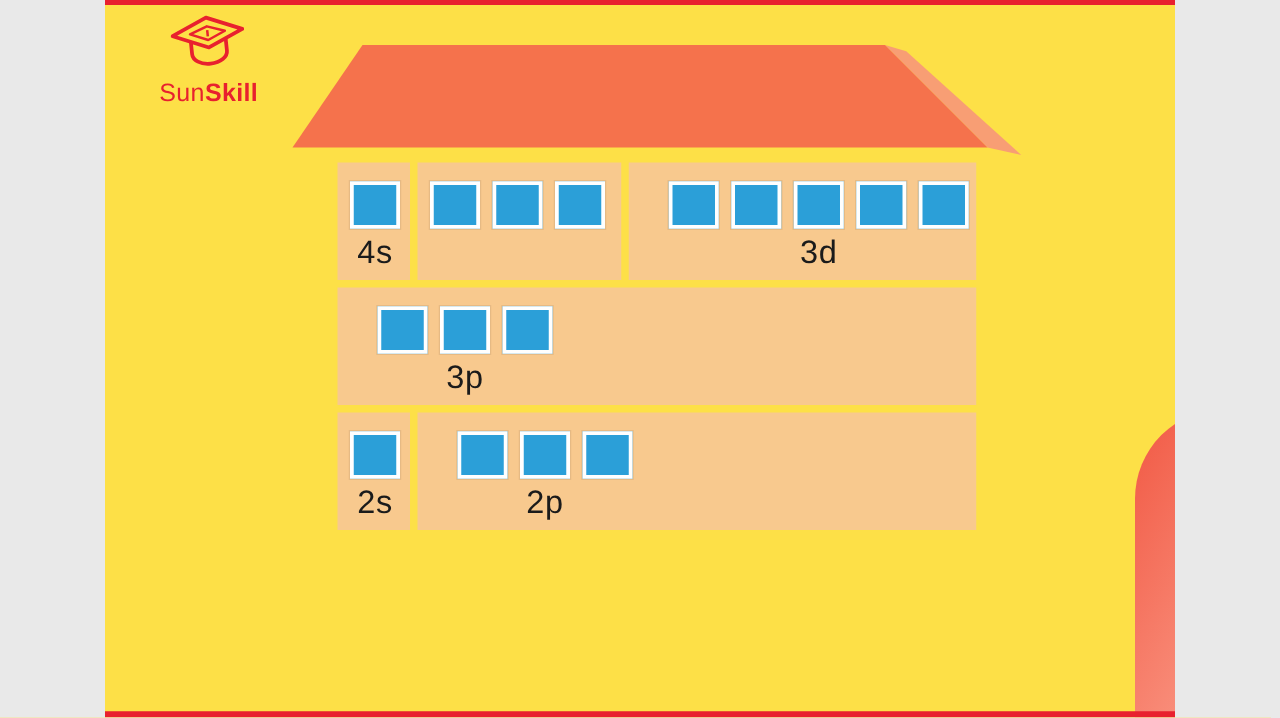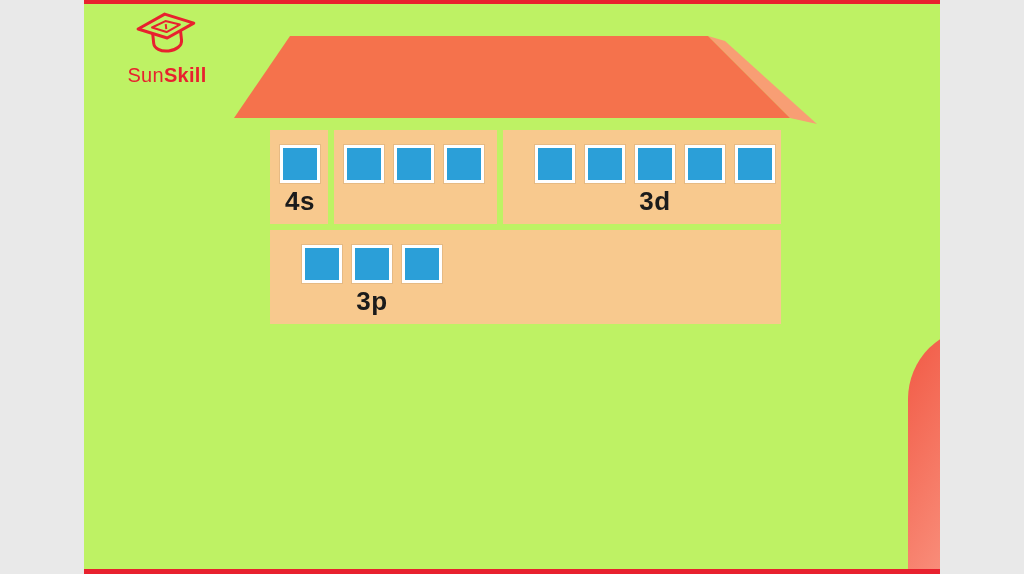--- a/index.html
+++ b/index.html
@@ -1,18 +1,18 @@
 <!DOCTYPE html>
 <html style="--red: #E8212E; --roof: #F5724C; --roof-accent: #F89E74; --floor: #F8C98E; --box: #2B9FD8; --box-border: #FFFFFF; --label: #1B1B1B;"><head>
 <meta charset="utf-8">
 <style>
   html,body { margin:0; padding:0; background:#e9e9e9; }
   .stage {
     position:relative; width:856px; height:574px; margin:0 auto;
-    background:#bef264; overflow:hidden;
+    background:#fde047; overflow:hidden;
     font-family:"Liberation Sans", sans-serif;
   }
   .edge-line { position:absolute; left:0; width:100%; background:var(--red); }
   .edge-line.top { top:0; height:4px; }
   .edge-line.bottom { bottom:0; height:5px; }
 
   
   .logo { position:absolute; left:28px; top:10px; width:110px; text-align:center; }
   .logo svg { display:block; margin:0 auto; transform:rotate(-6deg); }
   .brand { font-size:20px; color:var(--red); letter-spacing:0.3px; margin-top:2px; }
@@ -39,21 +39,21 @@
   .section.grow { flex:1;padding-left:32px; }
   .group { display:inline-block; }
   .boxes { display:flex; gap:10px; }
   .box {
     width:40px; height:38px; box-sizing:border-box;
     background:var(--box); border:3px solid var(--box-border);
     box-shadow:0 0 0 1px rgba(0,0,0,0.07);
   }
   .label {
     margin-top:3px; text-align:center;
-    font-size:26px; font-weight:700; color:var(--label);
+    font-size:26px; font-weight:400; color:var(--label);
     letter-spacing:0.5px;
   }
 
   
   .blob {
     position:absolute; left:824px; top:327px; width:200px; height:247px;
     border-top-left-radius:72px;
     background:linear-gradient(120deg, #F15843 0%, #FB9C89 65%, #F98D77 100%);
   }
 </style>
@@ -99,19 +99,29 @@
               <div class="box"></div>
             </div><div class="label">3d</div></div></div>
       </div>
       <div class="floor">
         <div class="section grow"><div class="group"><div class="boxes">
               <div class="box"></div>
               <div class="box"></div>
               <div class="box"></div>
             </div><div class="label">3p</div></div></div>
       </div>
+      <div class="floor">
+        <div class="section w1"><div class="group"><div class="boxes">
+              <div class="box"></div>
+            </div><div class="label">2s</div></div></div>
+        <div class="section grow"><div class="group"><div class="boxes">
+              <div class="box"></div>
+              <div class="box"></div>
+              <div class="box"></div>
+            </div><div class="label">2p</div></div></div>
+      </div>
     </div>
 
   <div class="blob"></div>
 
   <div class="edge-line bottom"></div>
 
 </div>
 
 </body></html>

